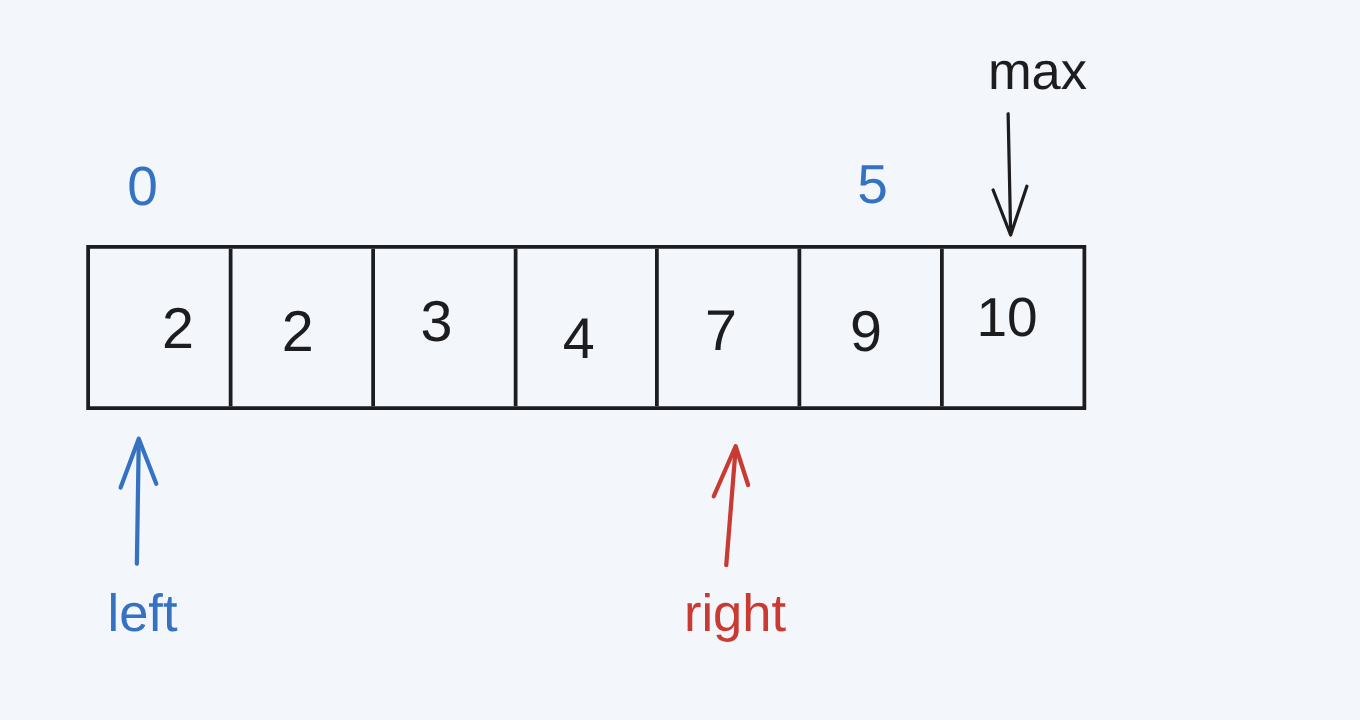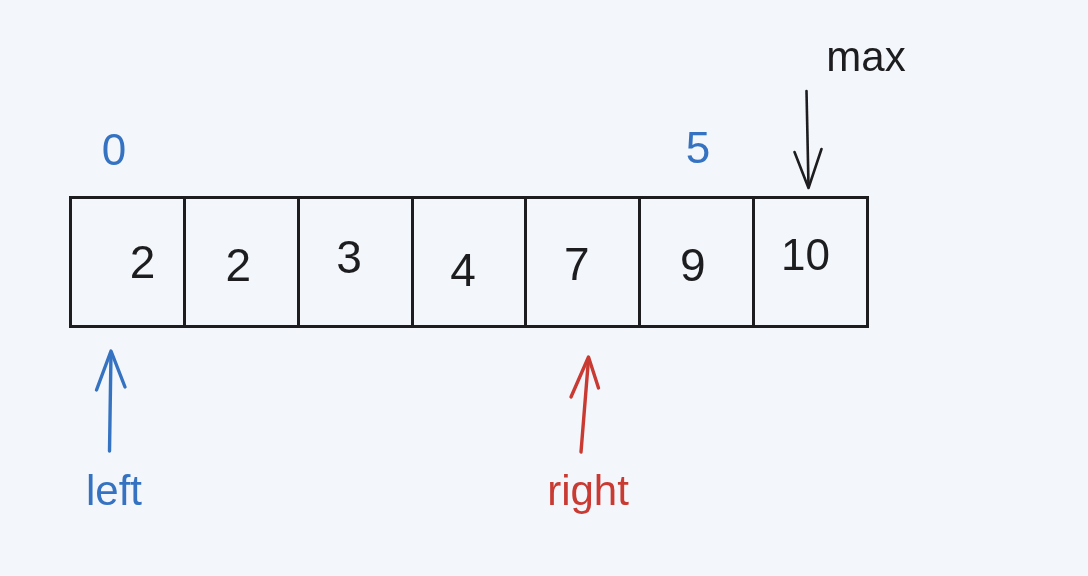--- a/index.html
+++ b/index.html
@@ -29,21 +29,20 @@
 
   
   .max-label {
     position: absolute;
     left: 788px; top: 36px;
     width: 84px;
     text-align: center;
     font-size: 42px;
     line-height: 1;
     color: var(--ink, #1d1d1f);
-    margin-left: 36px;
   }
 
   
   .array {
     position: absolute;
     left: 69px; top: 196px;
     width: 800px; height: 132px;
     box-sizing: border-box;
     display: flex;
     border: 3px solid var(--ink, #1d1d1f);

